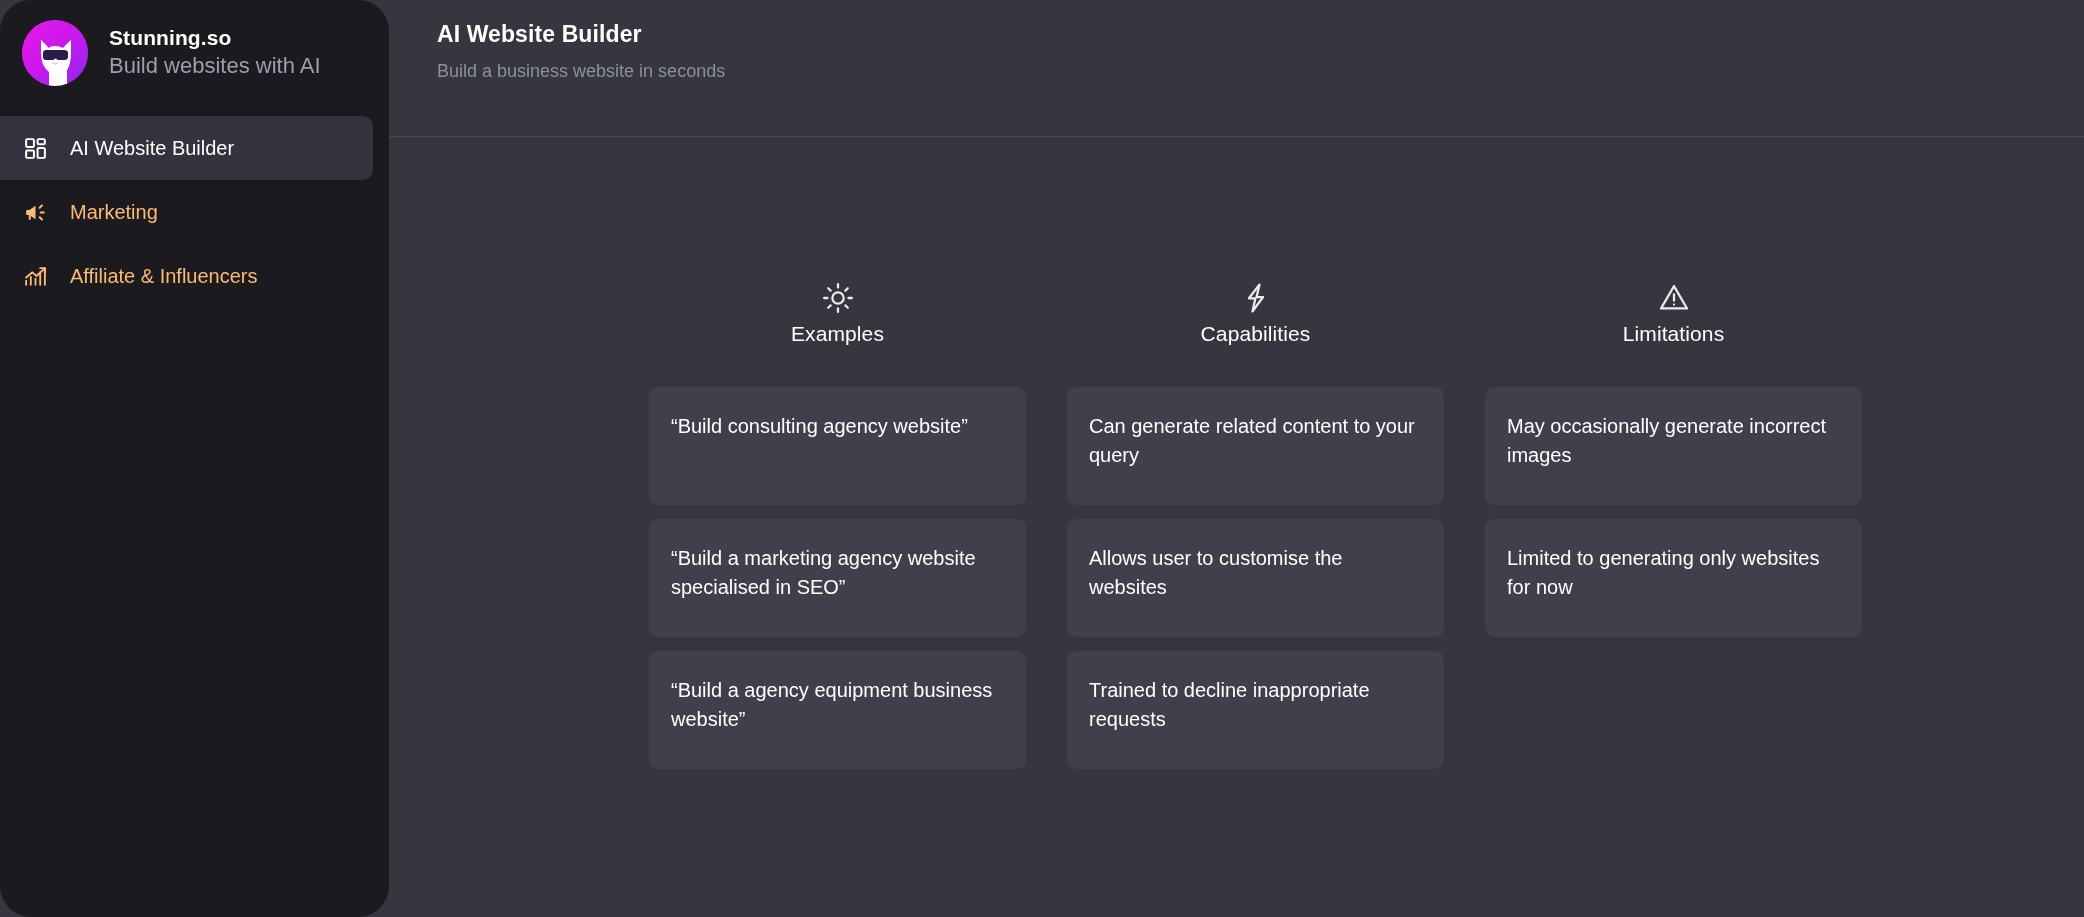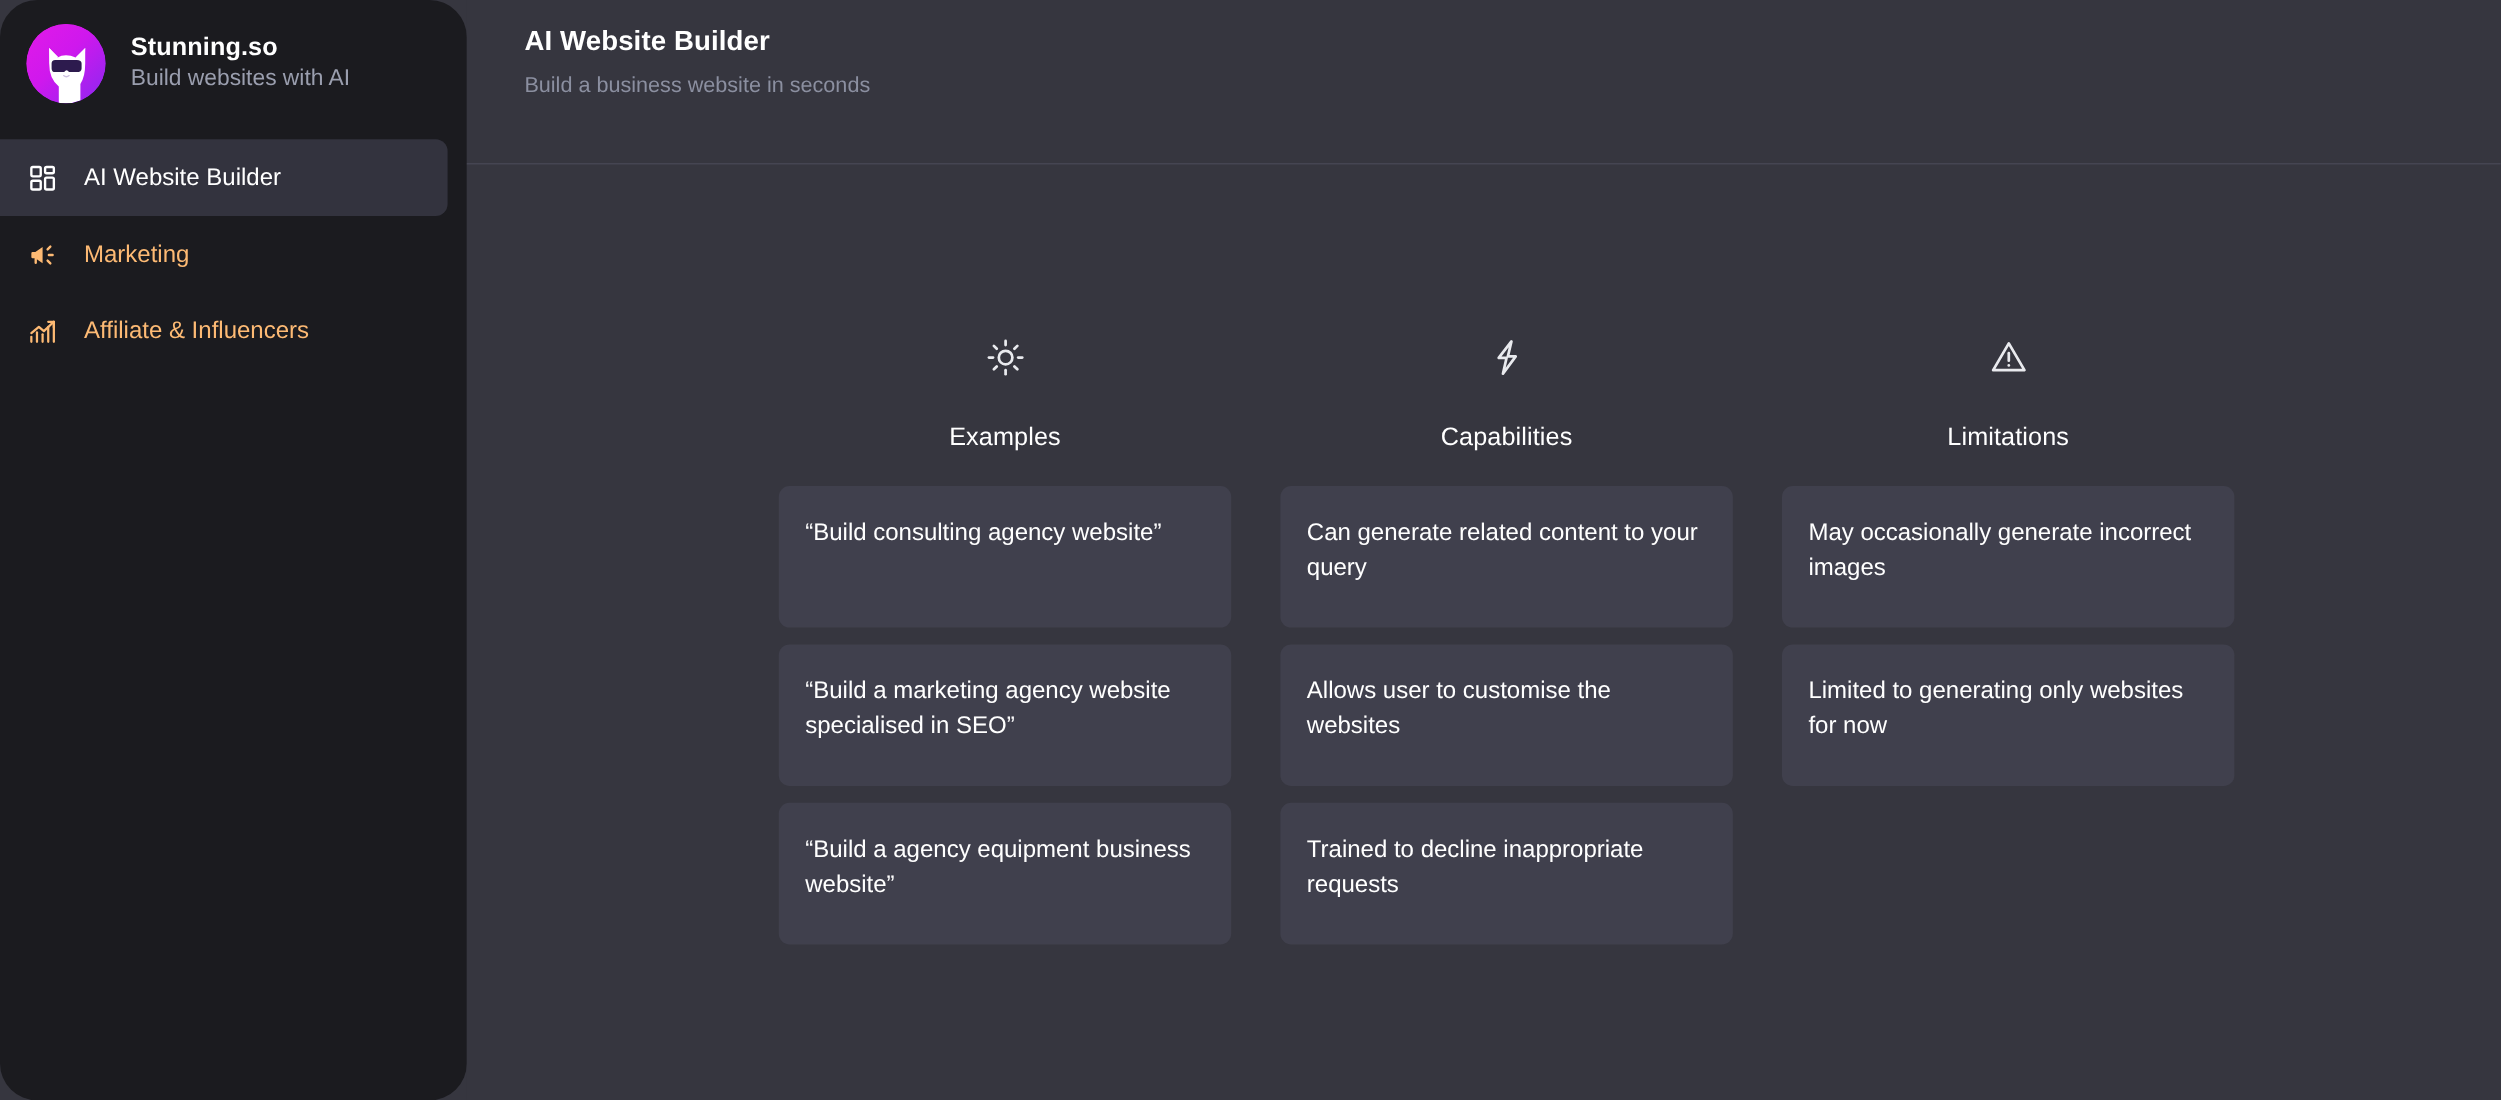--- a/index.html
+++ b/index.html
@@ -58,21 +58,21 @@
 
   .brand-name {
     font-size: 21px;
     font-weight: 700;
     color: #ffffff;
     letter-spacing: .1px;
     line-height: 1.1;
   }
 
   .brand-tag {
-    font-size: 19px;
+    font-size: 22px;
     font-weight: 400;
     color: #9a9eae;
     line-height: 1.2;
   }
 
   .nav { margin-top: 8px; display: flex; flex-direction: column; }
 
   .nav-item {
     display: flex;
     align-items: center;
@@ -161,29 +161,29 @@
     height: 44px;
     display: flex;
     align-items: center;
     justify-content: center;
     color: #e9eaee;
   }
 
   .col-icon svg { display: block; }
 
   .col-title {
-    margin-top: 33px;
+    margin-top: 2px;
     font-size: 21px;
     font-weight: 400;
     color: #ffffff;
     letter-spacing: .1px;
   }
 
   .cards {
-    margin-top: 28px;
+    margin-top: 41px;
     width: 100%;
     display: flex;
     flex-direction: column;
     gap: 14px;
   }
 
   .card {
     width: 100%;
     min-height: 118px;
     background: #40404d;

